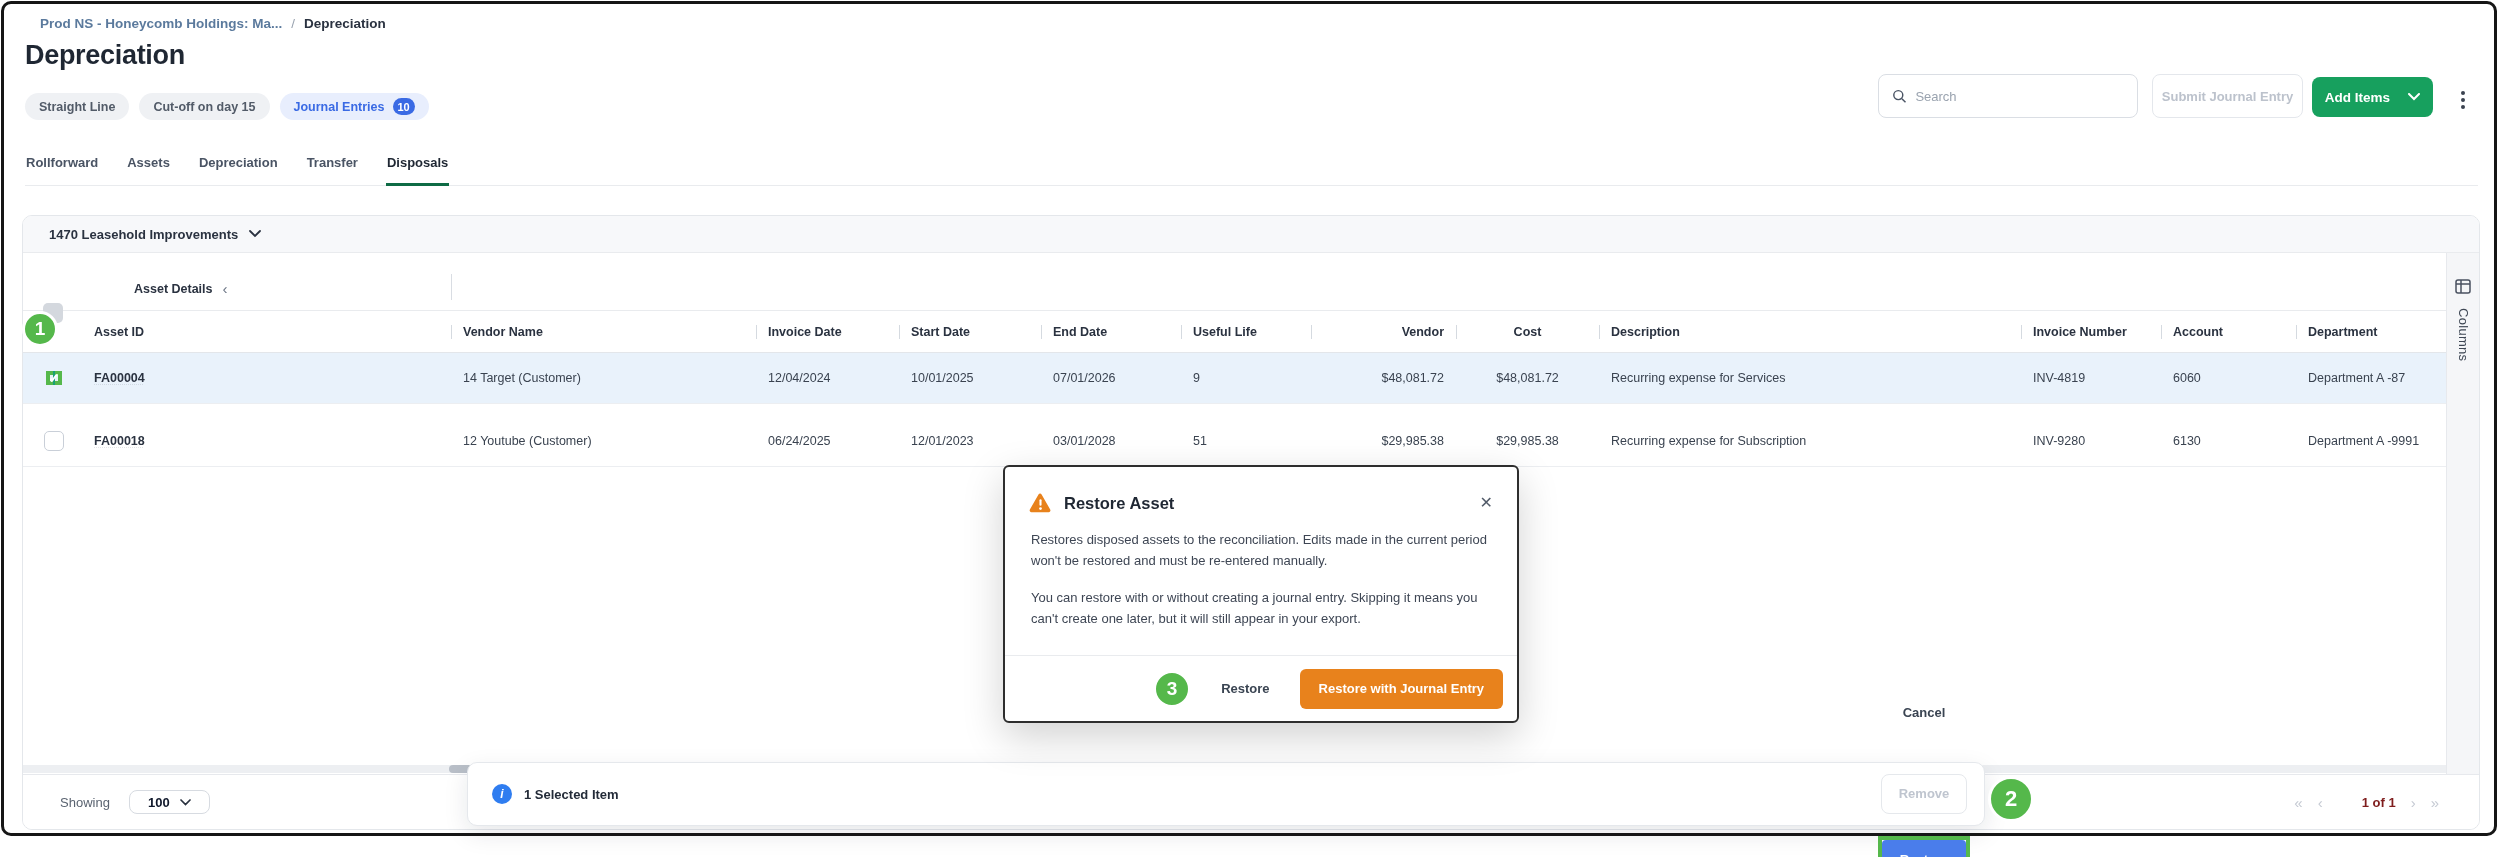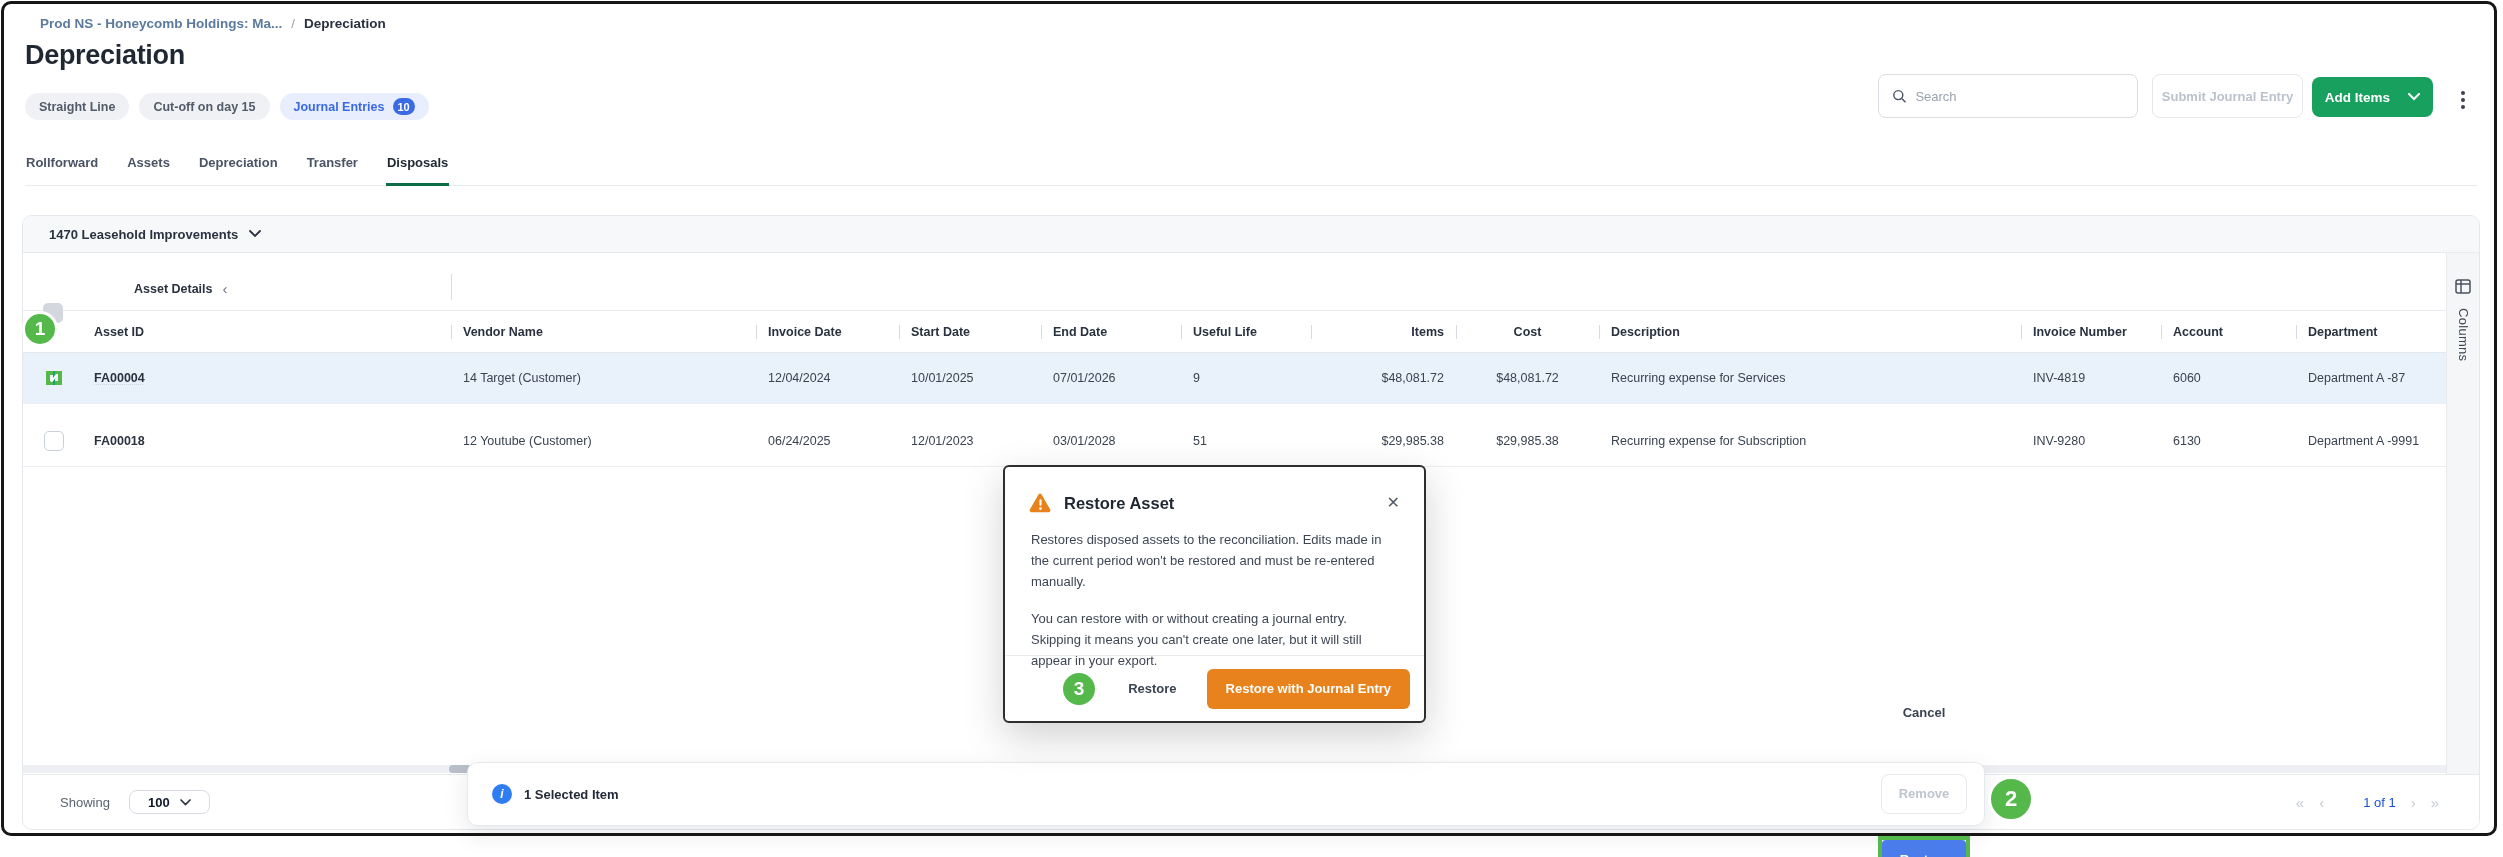--- a/index.html
+++ b/index.html
@@ -87,39 +87,39 @@
   .scroll-track { position:absolute; left:0; right:33px; top:549px; height:8px; background:#EDEFF2; }
   .scroll-thumb { position:absolute; left:426px; top:0; width:97px; height:8px; background:#B9BFC8; border-radius:4px; cursor:grab; }
 
   .panel-footer { position:absolute; left:0; right:0; bottom:0; height:55px; border-top:1px solid #E7E9ED;
                   display:flex; align-items:center; padding:0 40px 0 37px; background:#fff; }
   .showing-label { font-size:13px; color:#5A6370; }
   .page-size { margin-left:19px; width:81px; height:24px; border:1px solid #D7DBE1; border-radius:8px; display:flex;
                align-items:center; justify-content:center; gap:10px; font-size:13px; font-weight:600; color:#0f172a; cursor:pointer; background:#fff; }
   .pagination { margin-left:auto; display:flex; align-items:center; gap:15px; font-size:13px; }
   .pg-nav { color:#C5CAD3; font-size:15px; cursor:pointer; line-height:1; }
-  .pg-ind { color:#1d4ed8; font-weight:400;margin-left:24px; }
+  .pg-ind { color:#7f1d1d; font-weight:700;margin-left:24px; }
 
   
   .selection-bar { position:absolute; left:467px; top:762px; width:1518px; height:64px; background:#fff;
                    border:1px solid #E5E8EC; border-radius:10px; box-shadow:0 8px 24px rgba(20,30,50,.10);
                    display:flex; align-items:center; padding:0 14px 0 24px; z-index:30; }
   .info-icon { width:20px; height:20px; border-radius:50%; background:#2F7DF0; color:#fff; font-size:12px; font-weight:700;
                display:flex; align-items:center; justify-content:center; font-style:italic; }
   .sel-label { margin-left:12px; font-size:13px; font-weight:700; color:#232B38; }
   .sel-actions { margin-left:auto; display:flex; align-items:center; gap:22px;flex-direction:column; }
   .btn-cancel { background:none; border:none; font-family:inherit; font-size:13px; font-weight:700; color:#3A4452; cursor:pointer; }
   .btn-remove { width:86px; height:40px; background:#fff; border:1px solid #E5E8EC; border-radius:8px;
                 color:#BFC5CF; font-family:inherit; font-size:13px; font-weight:700; cursor:default;margin-top:32px; }
   .anno-outline { border:4px solid var(--annotation-green,#55B84B); line-height:0; }
   .btn-restore-blue { width:84px; height:40px; background:var(--primary-blue,#4A7DEB); border:none; border-radius:4px;
                       color:#fff; font-family:inherit; font-size:13px; font-weight:700; cursor:pointer; }
 
   
-  .modal { position:absolute; left:1003px; top:465px; width:423px; height:258px; background:#fff;
+  .modal { position:absolute; left:1003px; top:465px; width:516px; height:258px; background:#fff;
            border:2px solid #2E2E2E; border-radius:6px; box-shadow:0 14px 40px rgba(0,0,0,.18); z-index:50; }
   .modal-head { display:flex; align-items:center; gap:12px; padding:26px 24px 0; }
   .modal-title { font-size:16.5px; font-weight:700; color:#1F2733; }
   .modal-close { margin-left:auto; color:#525B69; font-size:16px; cursor:pointer; line-height:1; }
   .modal-body { padding:0 26px; }
   .modal-body p { margin-top:16px; font-size:13px; line-height:1.62; color:#3E4654; }
   .modal-footer { position:absolute; left:0; right:0; bottom:0; height:66px; border-top:1px solid #E9EBEE;
                   display:flex; align-items:center; justify-content:flex-end; gap:30px; padding-right:14px; }
   .btn-restore-text { background:none; border:none; font-family:inherit; font-size:13px; font-weight:700; color:#3A4452; cursor:pointer; }
   .btn-restore-je { height:40px; padding:0 19px; background:var(--warning-orange,#E8821C); border:none; border-radius:6px;
@@ -200,21 +200,21 @@
     <div class="select-all"></div>
 
     <div class="thead">
       <div class="cell cb-col"></div>
       <div class="cell c1">Asset ID</div>
       <div class="cell c2 tick">Vendor Name</div>
       <div class="cell c3 tick">Invoice Date</div>
       <div class="cell c4 tick">Start Date</div>
       <div class="cell c5 tick">End Date</div>
       <div class="cell c6 tick">Useful Life</div>
-      <div class="cell c7 tick">Items</div>
+      <div class="cell c7 tick">Vendor</div>
       <div class="cell c8 tick">Cost</div>
       <div class="cell c9 tick">Description</div>
       <div class="cell c10 tick">Invoice Number</div>
       <div class="cell c11 tick">Account</div>
       <div class="cell c12 tick">Department</div>
     </div>
 
     <div class="trow r0 selected">
       <div class="cell cb-col">
         <span class="anno-box">

